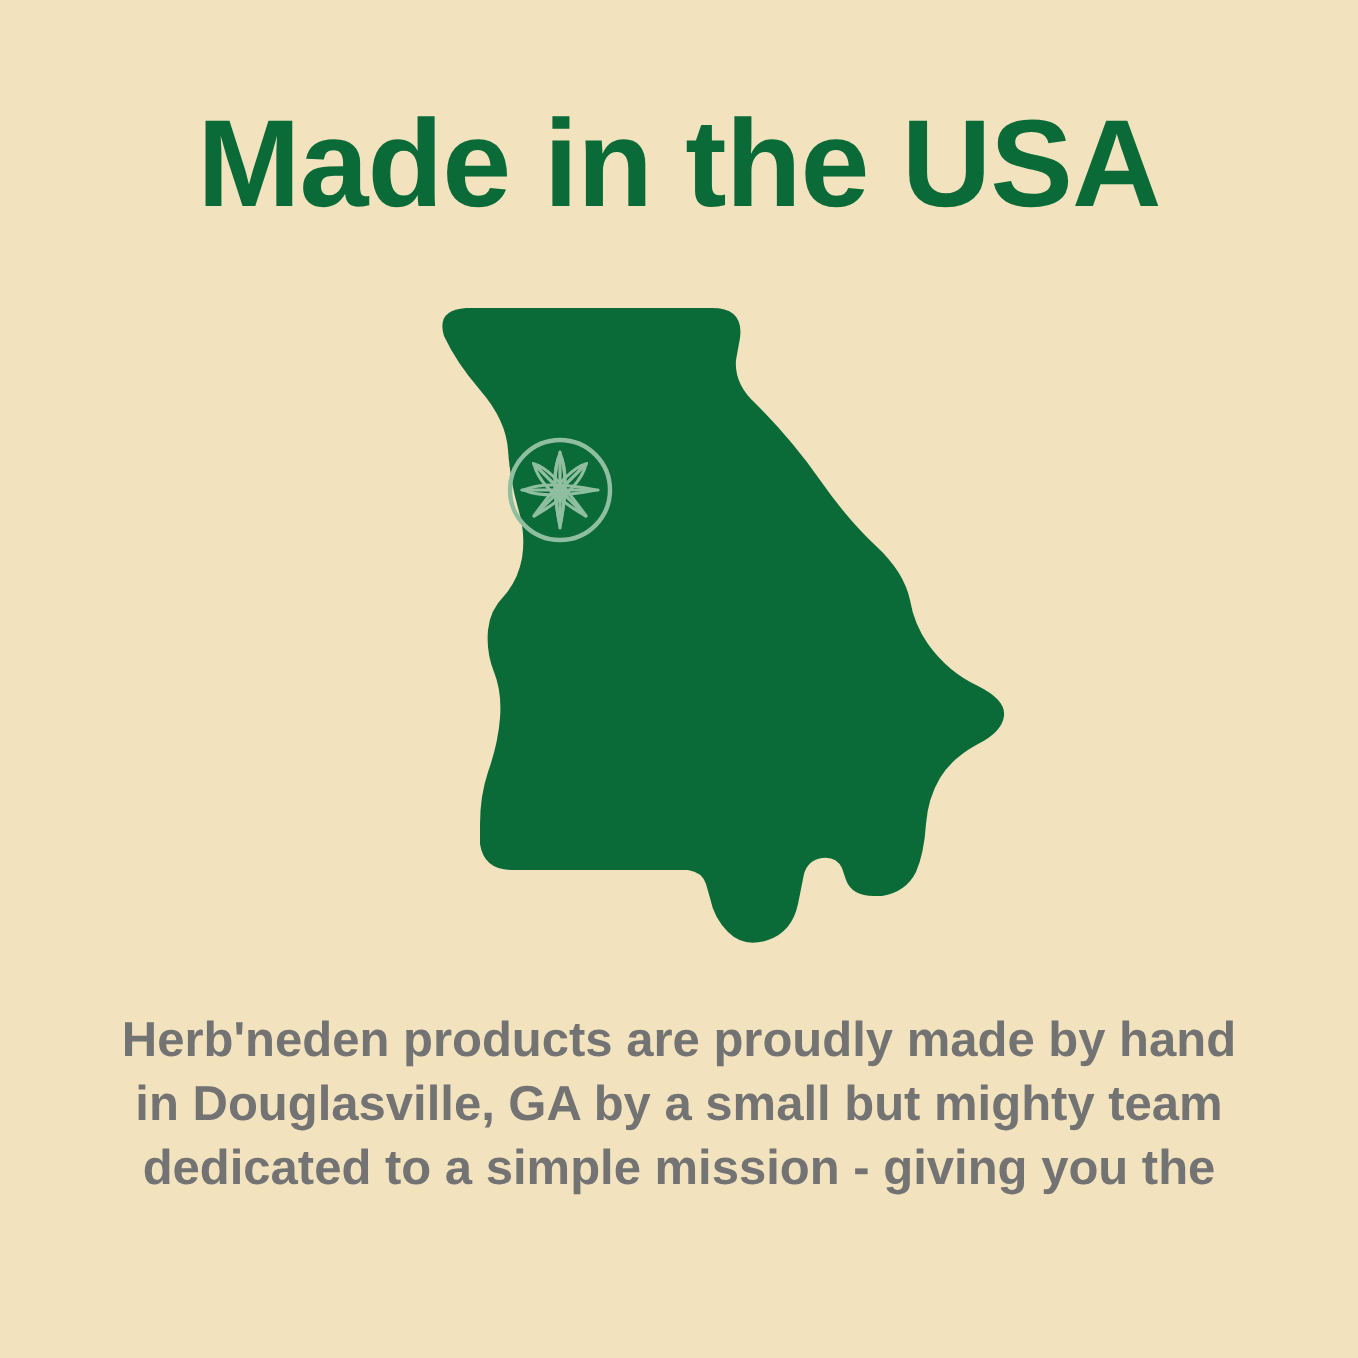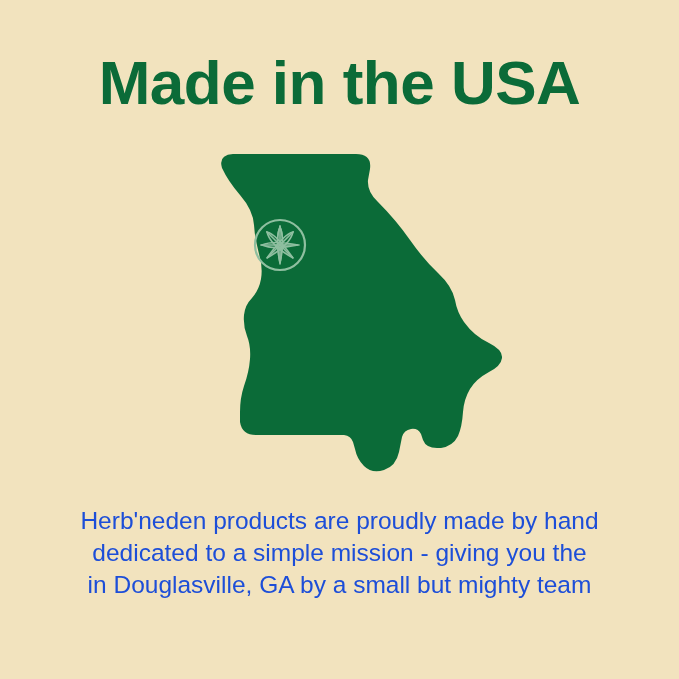--- a/index.html
+++ b/index.html
@@ -217,19 +217,19 @@
         <path d="M 293,232 L 267,258"></path>
       </g>
     </g>
   </svg>
 
   <h1 style="position:absolute;left:0;top:48px;width:679px;text-align:center;
              font-family:'Liberation Sans',sans-serif;font-weight:bold;
              font-size:62px;line-height:70px;letter-spacing:-0.5px;
              color:#0B6B38;margin:0;white-space:nowrap;">Made in the USA</h1>
 
-  <div id="body-copy" style="color: #1d4ed8;">
+  <div id="body-copy" style="color: #737373; font-weight: bold;">
     <span class="line">Herb'neden products are proudly made by hand</span>
+    <span class="line">in Douglasville, GA by a small but mighty team</span>
     <span class="line">dedicated to a simple mission - giving you the</span>
-    <span class="line">in Douglasville, GA by a small but mighty team</span>
   </div>
 
 </div>
 
 </body></html>

